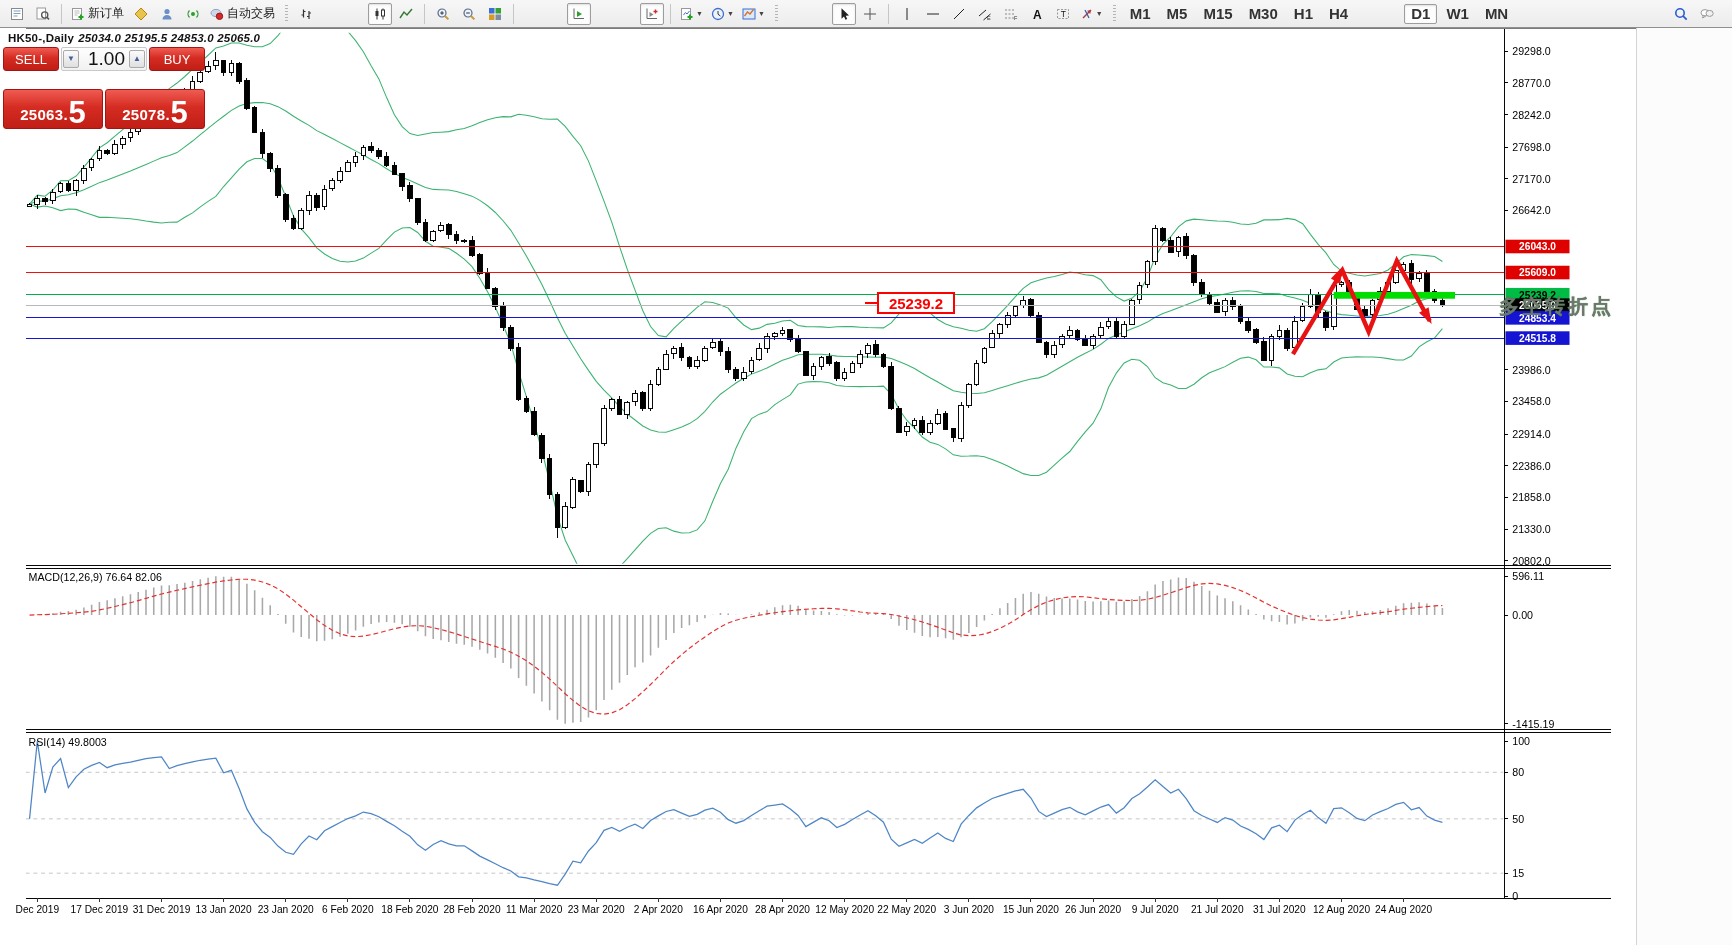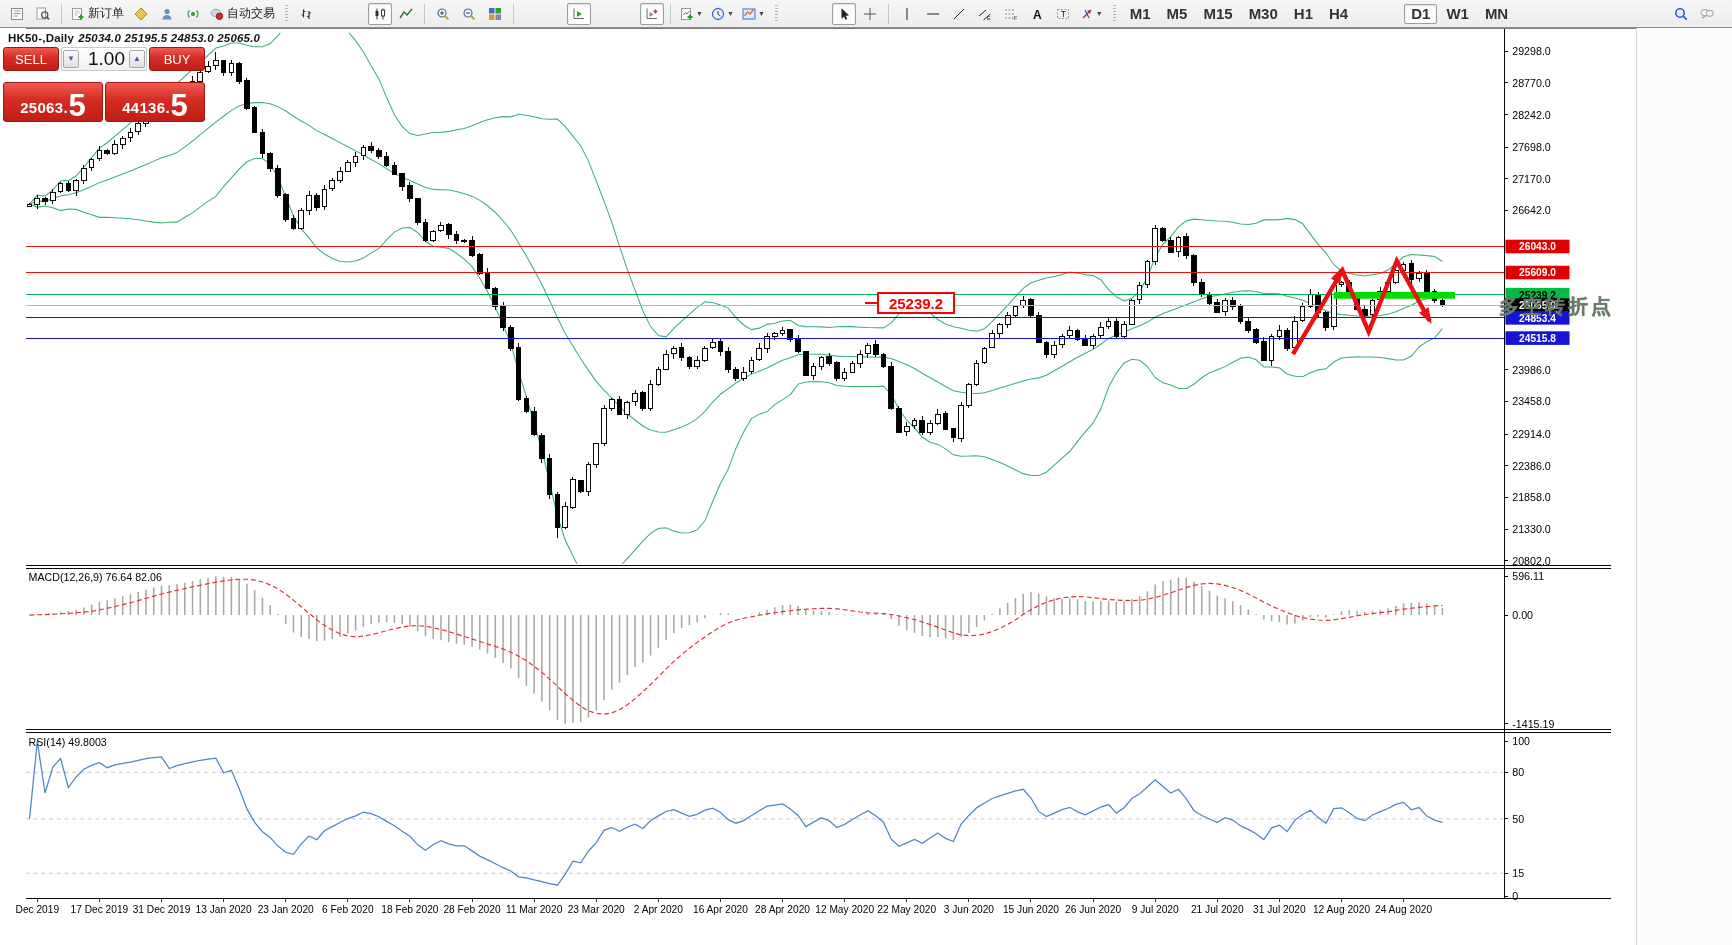--- a/index.html
+++ b/index.html
@@ -32,21 +32,21 @@
   #ocp{position:absolute;left:3px;top:19px;width:202px;z-index:6;}
   .ocp-row1{display:flex;height:24px;gap:2px;}
   .redface{background:linear-gradient(#ef5b52,#d52c22 45%,#c01e16);border:1px solid #a51414;color:#fff;}
   #sell-btn,#buy-btn{flex:0 0 56px;display:flex;align-items:center;justify-content:center;
     font-size:13px;border-radius:3px;}
   #vol-box{flex:1;background:linear-gradient(#fefefe,#f1f1f1);border:1px solid #c9c9c9;border-radius:2px;
     display:flex;align-items:center;padding:1px;}
   .spin{width:16px;height:18px;background:linear-gradient(#fbfbfb,#dfdfdf);border:1px solid #aaa;border-radius:2px;
     color:#44609c;font-size:8px;line-height:8px;display:flex;align-items:center;justify-content:center;}
   #vol-val{flex:1;text-align:right;font-size:19px;color:#111;padding-right:4px;}
-  .ocp-row2{display:flex;gap:2px;margin-top:11px;height:40px;justify-content:flex-end;}
+  .ocp-row2{display:flex;gap:2px;margin-top:18px;height:40px;justify-content:flex-end;}
   .price-panel{flex:1;border-radius:3px;display:flex;align-items:flex-end;justify-content:center;padding-bottom:2px;}
   .p-main{font-size:15px;font-weight:bold;letter-spacing:.3px;margin-bottom:3px;}
   .p-dot{font-size:15px;font-weight:bold;margin-bottom:3px;}
   .p-big{font-size:31px;font-weight:bold;line-height:27px;margin-left:1px;}
 
   
   #callout{position:absolute;left:877px;top:264px;width:78px;height:22px;z-index:5;background:#fff;border:2px solid #f00;
     color:#f00;font-size:15px;font-weight:bold;display:flex;align-items:center;justify-content:center;}
   #callout-tick{position:absolute;left:865px;top:274px;width:12px;height:2px;background:#f00;z-index:5;}
   #note{position:absolute;left:1499px;top:265px;z-index:5;color:#737373;font-size:20px;font-weight:bold;
@@ -1019,21 +1019,21 @@
         </div>
         <div id="buy-btn" class="redface">BUY</div>
       </div>
       <div class="ocp-row2">
         <div class="price-panel redface">
           <span class="p-main">25063</span>
             <span class="p-dot">.</span>
             <span class="p-big">5</span>
         </div>
         <div class="price-panel redface">
-          <span class="p-main">44136</span>
+          <span class="p-main">25078</span>
             <span class="p-dot">.</span>
             <span class="p-big">5</span>
         </div>
       </div>
     </div>
 
     <div id="callout">25239.2</div>
     <div id="callout-tick"></div>
     <div id="note">多空转折点</div>
     <div id="gutter"></div>

